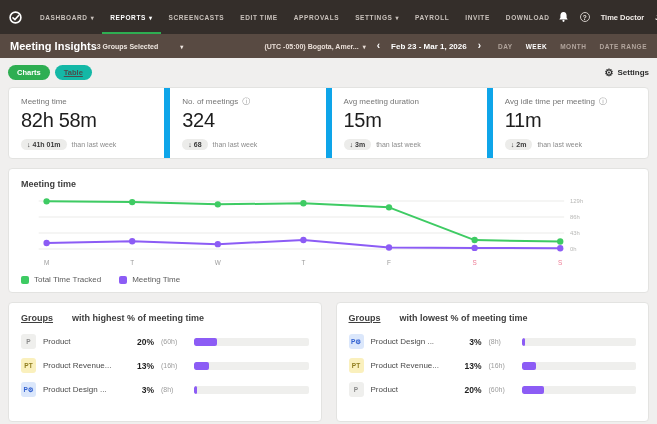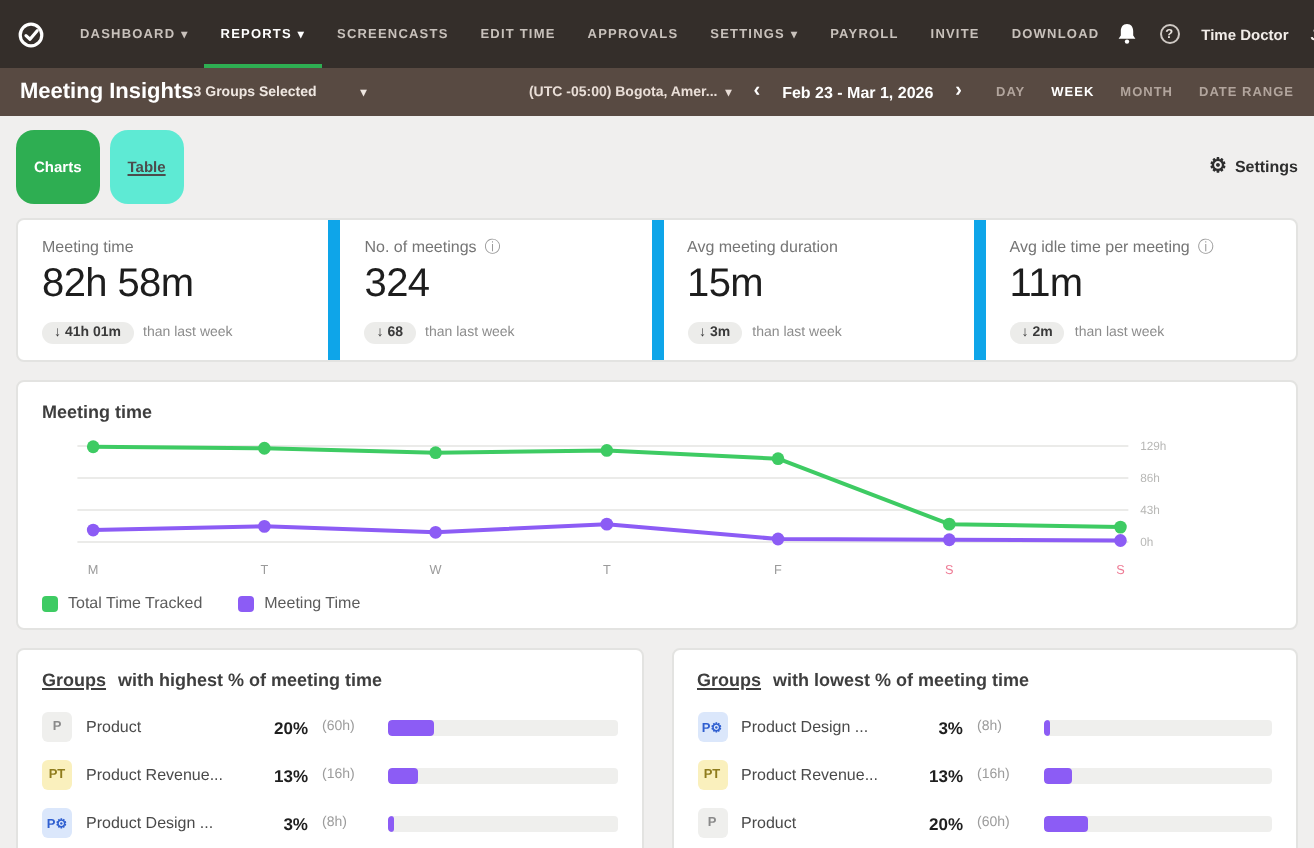--- a/index.html
+++ b/index.html
@@ -30,23 +30,23 @@
     cursor:pointer; white-space:nowrap; }
   .date-arrow { color:#ffffff; font-size:10px; font-weight:700; cursor:pointer; line-height:1; }
   .date-label { font-size:8px; font-weight:700; color:#ffffff; white-space:nowrap;text-align:center; }
   .periods { display:flex; align-items:center; gap:13px; margin-left:6px; }
   .period-btn { font-size:6.5px; font-weight:700; letter-spacing:.5px; color:#b2a59d; cursor:pointer; white-space:nowrap; }
   .period-btn.active { color:#ffffff; }
 
   
   .content { padding:7px 8px 0 8px; }
   .toggle-row { display:flex; align-items:center; }
-  .pill { font-size:7.5px; font-weight:700; padding:14px 9px; border-radius:9px; cursor:pointer; }
+  .pill { font-size:7.5px; font-weight:700; padding:3px 9px; border-radius:9px; cursor:pointer; }
   .pill.charts { background:#2eae52; color:#ffffff; }
-  .pill.table { background:#5eead4; color:#4c4c4c; margin-left:5px;text-decoration:underline; }
+  .pill.table { background:#14b8a6; color:#4c4c4c; margin-left:5px;text-decoration:underline; }
   .settings-btn { margin-left:auto; display:flex; align-items:center; gap:4px; font-size:8px;
     font-weight:700; color:#2e2e2e; cursor:pointer; }
   .gear-glyph { font-size:10px; color:#2e2e2e; line-height:1; }
 
   .card { background:#ffffff; border:1px solid #e3e3e1; border-radius:4px; }
 
   
   .kpi-card { margin-top:7px; display:flex; }
   .kpi { flex:1 1 0; padding:9px 12px 8px 12px; border-left:6px solid #0ea5e9; }
   .kpi:first-child { border-left:none; }
@@ -57,21 +57,21 @@
   .kpi-delta-row { display:flex; align-items:center; gap:5px; }
   .delta-pill { background:#ececea; border-radius:8px; padding:2px 6px; font-size:7px; font-weight:700;
     color:#3a3a3a; display:flex; align-items:center; gap:2px; white-space:nowrap; }
   .down-arrow { font-size:7px; color:#3a3a3a; }
   .delta-suffix { font-size:7px; color:#8c8c8c; white-space:nowrap; }
 
   
   .chart-card { margin-top:9px; padding:10px 12px 8px 12px; }
   .card-title { font-size:9px; font-weight:700; color:#3e3e3e; white-space:nowrap; }
   .card-title .underlined { text-decoration:underline; }
-  .card-title .rest { margin-left:6px; font-weight:700; }
+  .card-title .rest { margin-left:19px; font-weight:700; }
   .chart-svg { display:block; width:100%; height:80px; margin-top:4px; }
   .legend { display:flex; align-items:center; gap:18px; margin-top:2px; }
   .legend-item { display:flex; align-items:center; gap:5px; font-size:8px; color:#5c5c5c; }
   .legend-swatch { width:8px; height:8px; border-radius:2px; display:inline-block; }
 
   
   .groups-row { margin-top:9px; display:flex; gap:14px; }
   .group-card { flex:1 1 0; padding:10px 12px; height:120px; }
   .group-rows { margin-top:11px; }
   .group-row { display:flex; align-items:center; gap:7px; margin-bottom:9px; }

